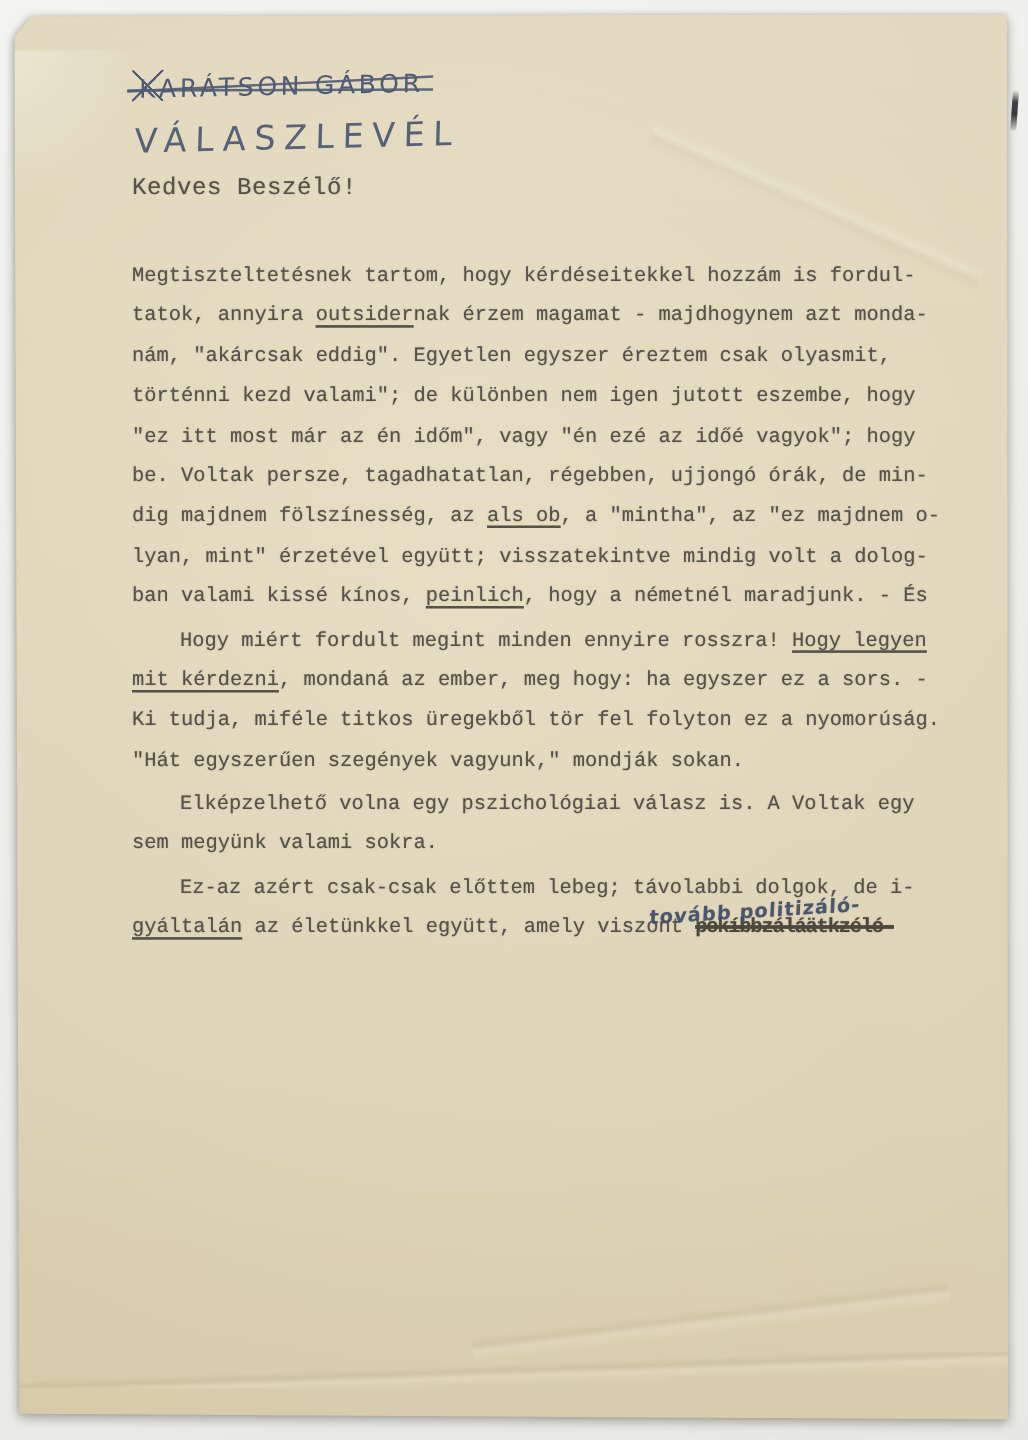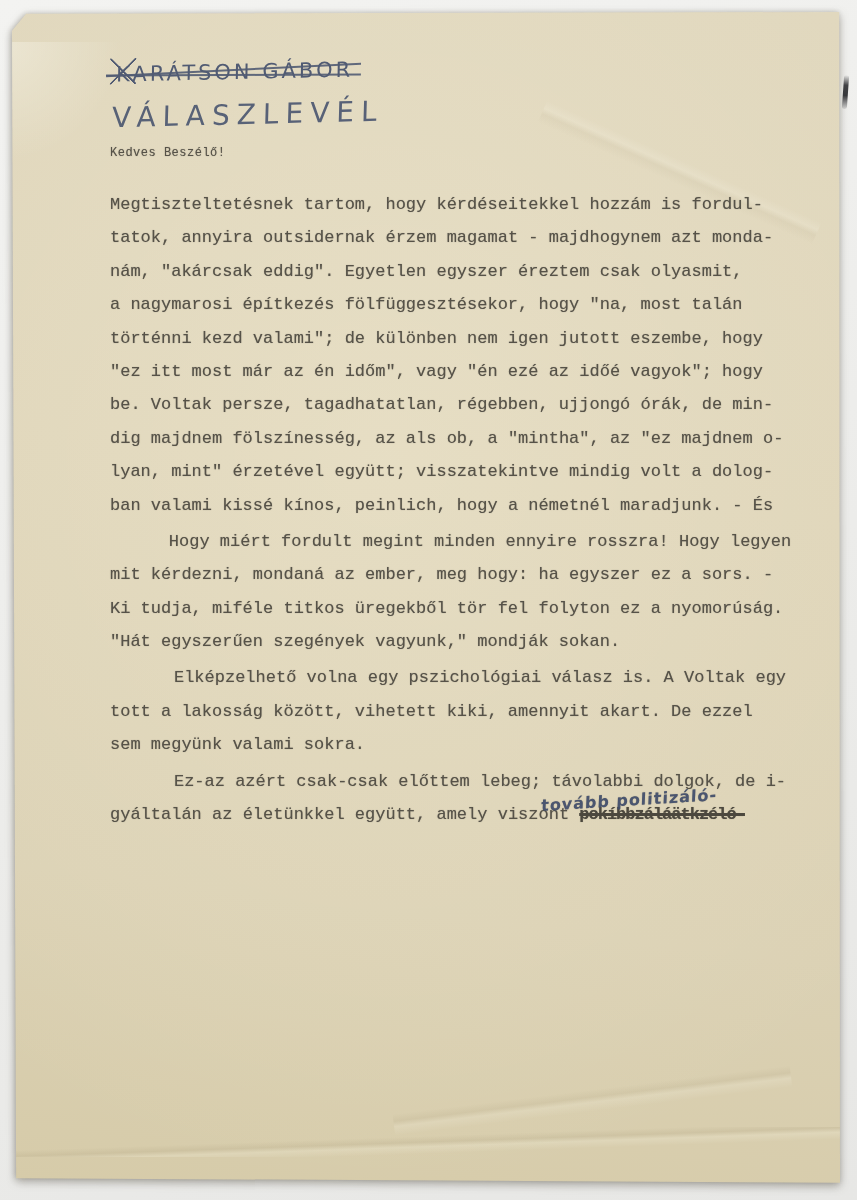--- a/index.html
+++ b/index.html
@@ -57,26 +57,26 @@
     position:absolute;left:100px;top:86px;font-size:28px;letter-spacing:7px;font-weight:400;
     transform:rotate(-1.4deg) skewX(-3deg);opacity:.88;
   }
   .hw-note{
     position:absolute;left:-38px;top:-24px;width:260px;
     font-family:"DejaVu Sans",sans-serif;font-size:16px;letter-spacing:1px;color:#3f4c6a;
     transform:rotate(-3.5deg) skewX(-6deg);white-space:nowrap;opacity:.92;
   }
   
   .typed{color:#565248;text-shadow:0 0 1px rgba(86,82,72,.55);}
-  .salutation{position:absolute;left:98px;top:134px;font-size:12px;letter-spacing:.5px;}
-  .letter-body{position:absolute;left:98px;top:176px;width:700px;font-size:17px;}
+  .salutation{position:absolute;left:98px;top:134px;font-size:20px;letter-spacing:.5px;}
+  .letter-body{position:absolute;left:98px;top:202px;width:700px;font-size:17px;}
   .para{margin:0 0 3px 0;}
   .tline{height:33.4px;line-height:33.4px;white-space:pre;}
-  .para.indent .tline:first-child{padding-left:40px;text-align:center;}
-  .u{text-underline-offset:4px;text-decoration-thickness:1.5px;}
+  .para.indent .tline:first-child{padding-left:40px;}
+  .u{text-decoration:underline;text-underline-offset:4px;text-decoration-thickness:1.5px;}
   .strikethrough{
     position:relative;color:#4c483e;font-weight:bold;letter-spacing:-1px;
     text-decoration:line-through;text-decoration-thickness:2.5px;
   }
 </style>
 </head>
 <body>
 
 <div class="paper-wrap">
   <div class="paper">
@@ -91,37 +91,35 @@
 
     <div class="hw hw-title">VÁLASZLEVÉL</div>
 
     <div class="typed salutation">Kedves Beszélő!</div>
 
     <div class="typed letter-body" id="letter-body">
         <div class="para">
           <div class="tline"><span>Megtiszteltetésnek tartom, hogy kérdéseitekkel hozzám is fordul-</span></div>
           <div class="tline"><span>tatok, annyira </span><span class="u">outsider</span><span>nak érzem magamat - majdhogynem azt monda-</span></div>
           <div class="tline"><span>nám, "akárcsak eddig". Egyetlen egyszer éreztem csak olyasmit,</span></div>
-          <div class="tline"><span>a nagymarosi építkezés fölfüggesztésekor, hogy "na, most talán</span></div>
           <div class="tline"><span>történni kezd valami"; de különben nem igen jutott eszembe, hogy</span></div>
           <div class="tline"><span>"ez itt most már az én időm", vagy "én ezé az időé vagyok"; hogy</span></div>
           <div class="tline"><span>be. Voltak persze, tagadhatatlan, régebben, ujjongó órák, de min-</span></div>
           <div class="tline"><span>dig majdnem fölszínesség, az </span><span class="u">als ob</span><span>, a "mintha", az "ez majdnem o-</span></div>
           <div class="tline"><span>lyan, mint" érzetével együtt; visszatekintve mindig volt a dolog-</span></div>
           <div class="tline"><span>ban valami kissé kínos, </span><span class="u">peinlich</span><span>, hogy a németnél maradjunk. - És</span></div>
         </div>
         <div class="para indent">
           <div class="tline"><span>Hogy miért fordult megint minden ennyire rosszra! </span><span class="u">Hogy legyen</span></div>
           <div class="tline"><span class="u">mit kérdezni</span><span>, mondaná az ember, meg hogy: ha egyszer ez a sors. -</span></div>
           <div class="tline"><span>Ki tudja, miféle titkos üregekből tör fel folyton ez a nyomorúság.</span></div>
           <div class="tline"><span>"Hát egyszerűen szegények vagyunk," mondják sokan.</span></div>
         </div>
         <div class="para indent">
           <div class="tline"><span>Elképzelhető volna egy pszichológiai válasz is. A Voltak egy</span></div>
-          <div class="tline"><span>tott a lakosság között, vihetett kiki, amennyit akart. De ezzel</span></div>
           <div class="tline"><span>sem megyünk valami sokra.</span></div>
         </div>
         <div class="para indent">
           <div class="tline"><span>Ez-az azért csak-csak előttem lebeg; távolabbi dolgok, de i-</span></div>
           <div class="tline"><span class="u">gyáltalán</span><span> az életünkkel együtt, amely viszont </span><span class="strikethrough">pokíbbzáláätkzéló-<span class="hw-note">tovább politizáló-</span></span></div>
         </div>
       </div>
   </div>
 </div>
 

